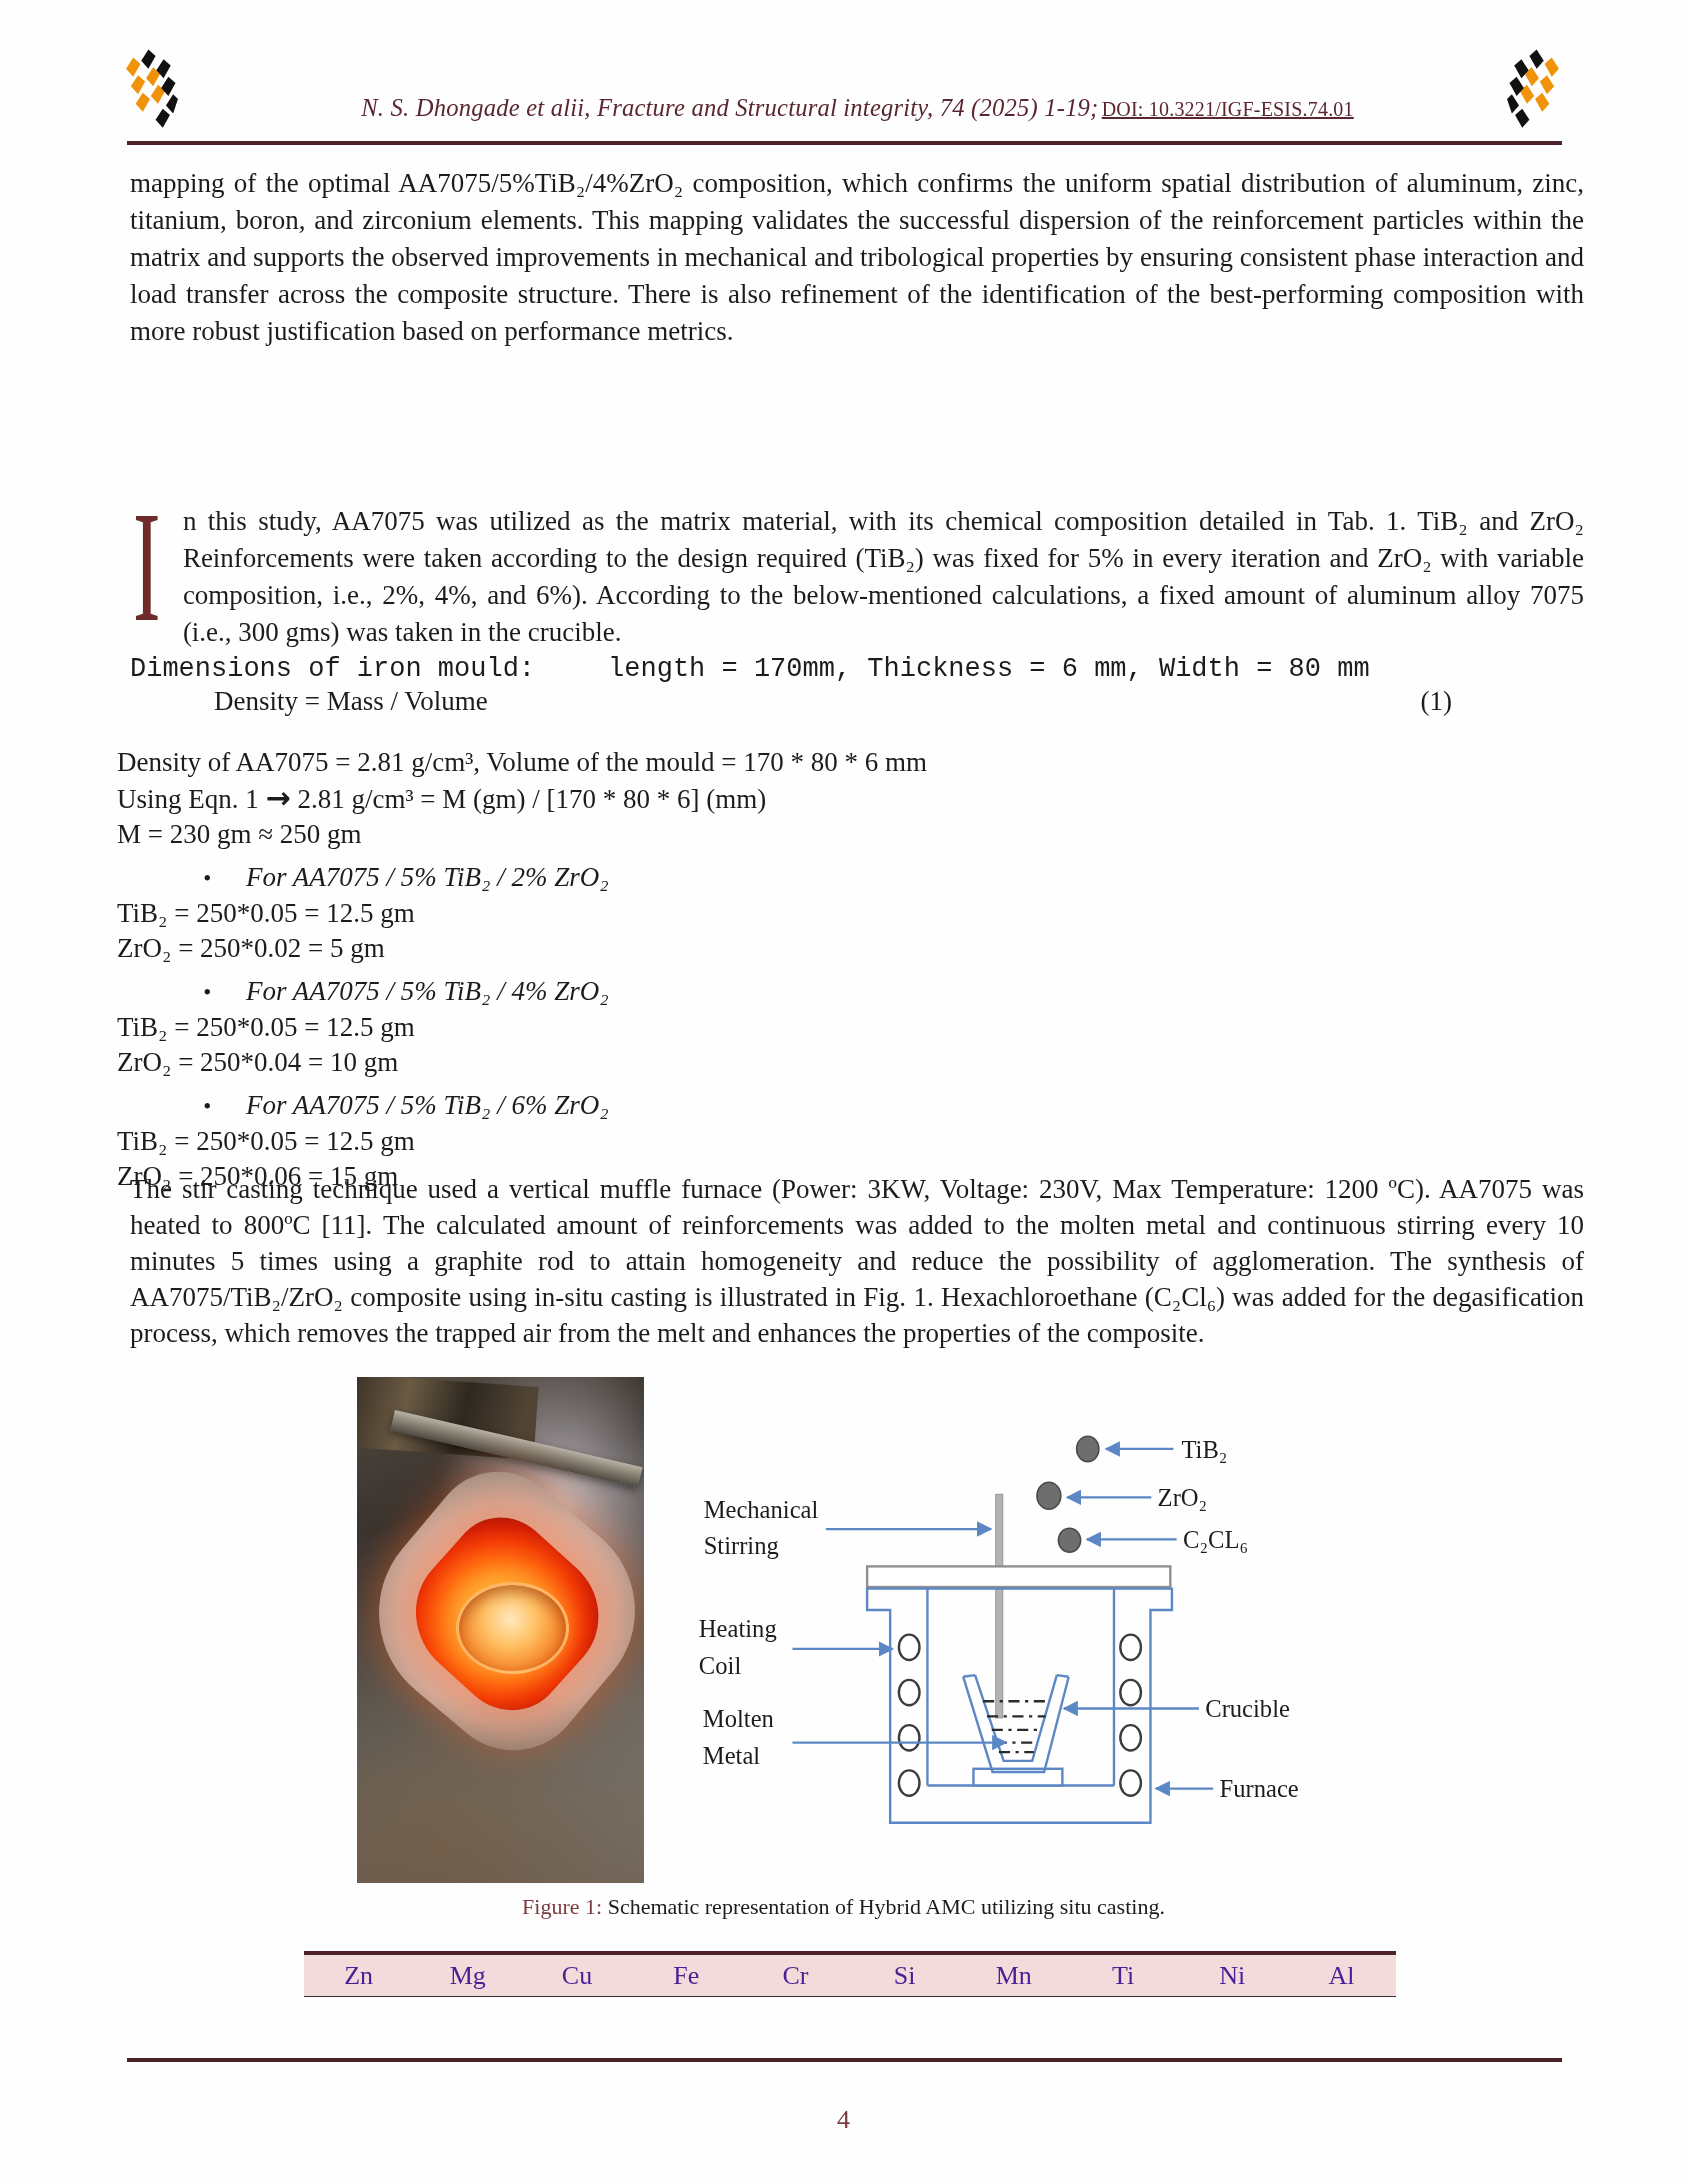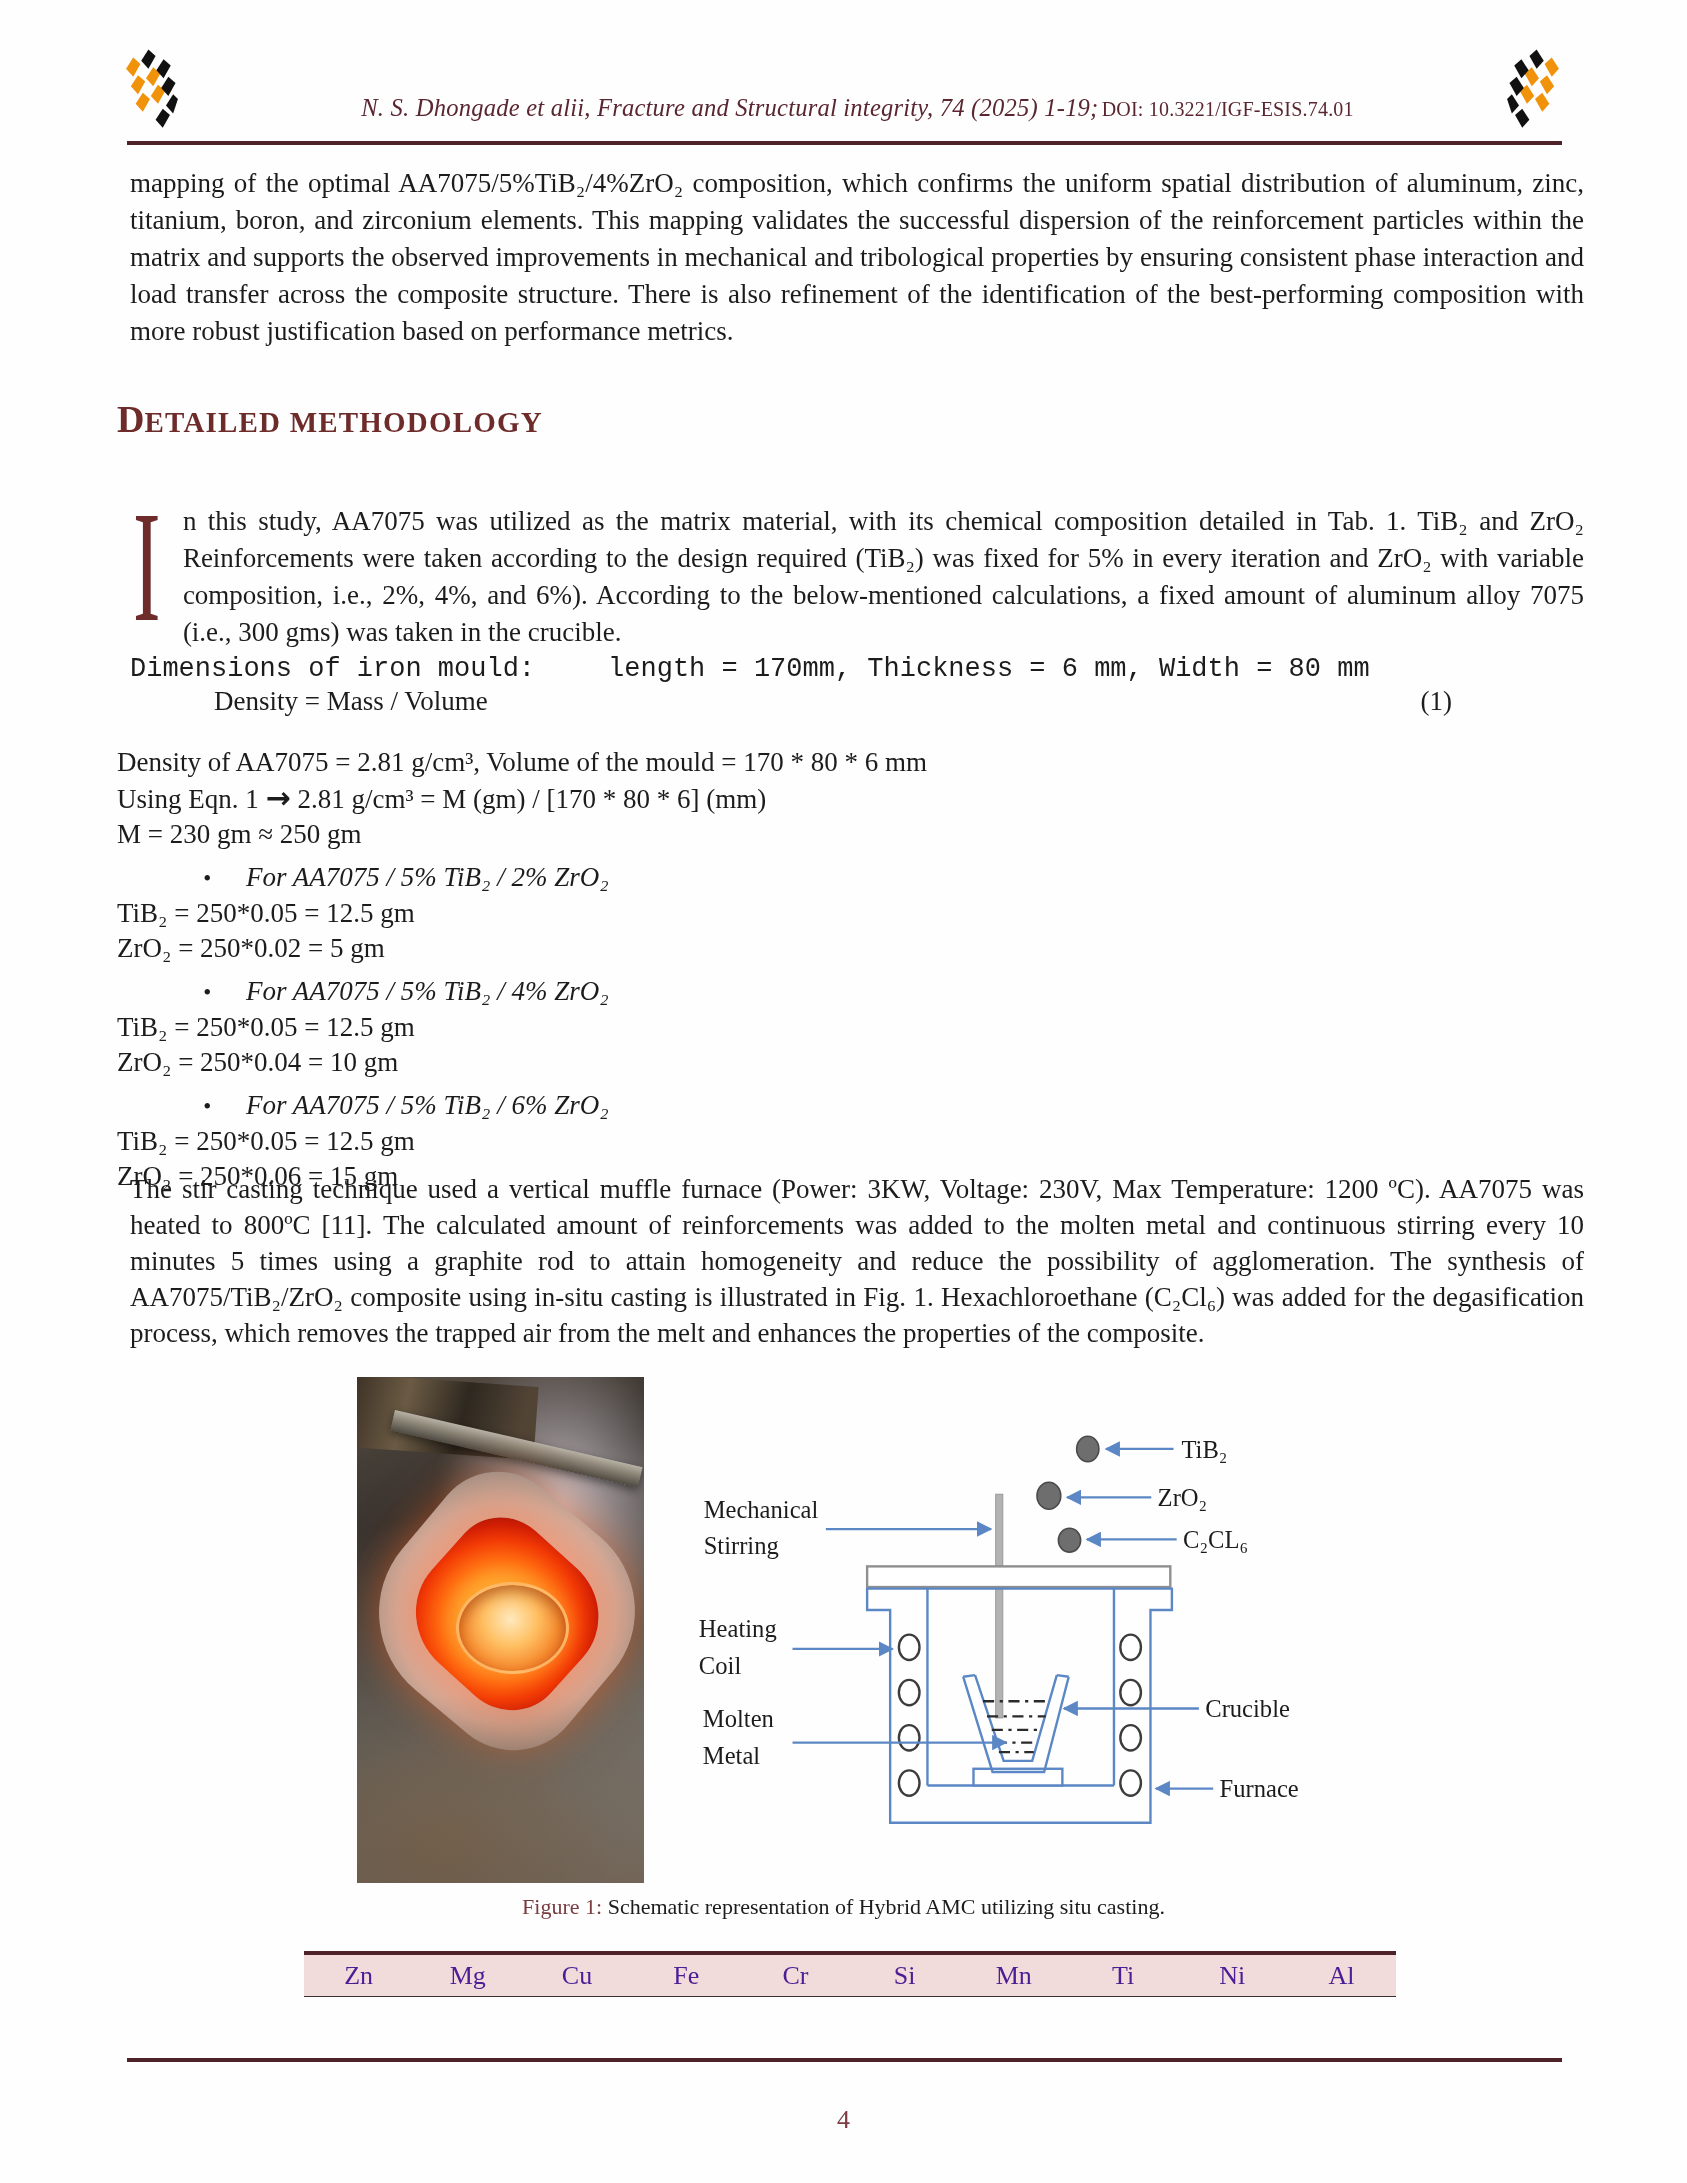--- a/index.html
+++ b/index.html
@@ -5,21 +5,21 @@
   html,body{margin:0;padding:0;background:#9a9a9a;}
   .page{position:relative;width:1687px;height:2183px;background:#fefefe;margin:0 auto;
         font-family:"Liberation Serif","DejaVu Serif",serif;color:#1c1c1c;overflow:hidden;}
 
   
   .logo{position:absolute;top:48px;width:56px;height:83px;}
   .logo.left{left:122px;}
   .logo.right{left:1507px;transform:scaleX(-1);}
   .citation{position:absolute;top:94px;left:0;width:1687px;text-align:center;color:#5a2630;}
   .citation .main{font-style:italic;font-size:24.6px;letter-spacing:0.2px;margin-left:28px;}
-  .citation .doi{font-size:20px;letter-spacing:0.2px;}
+  .citation .doi{font-size:20px;letter-spacing:0.2px;text-decoration:underline;}
   .rule{position:absolute;left:127px;width:1435px;height:4px;background:#4d2228;}
   .rule.top{top:141px;}
   .rule.bottom{top:2058px;}
 
   
   .para{position:absolute;left:130px;width:1454px;font-size:27px;line-height:37px;text-align:justify;}
   .p1{top:165px;}
   .p3{top:1171px;line-height:36px;}
 
   .sec-head{position:absolute;left:117px;top:397px;color:#6d2b29;font-weight:bold;white-space:nowrap;}
@@ -114,23 +114,20 @@
   </svg>
 
   <div class="citation">
     <span class="main">N. S. Dhongade et alii, Fracture and Structural integrity, 74 (2025) 1-19;</span>
     <span class="doi"> DOI: 10.3221/IGF-ESIS.74.01</span>
   </div>
   <div class="rule top"></div>
 
   <div class="para p1">mapping of the optimal AA7075/5%TiB₂/4%ZrO₂ composition, which confirms the uniform spatial distribution of aluminum, zinc, titanium, boron, and zirconium elements. This mapping validates the successful dispersion of the reinforcement particles within the matrix and supports the observed improvements in mechanical and tribological properties by ensuring consistent phase interaction and load transfer across the composite structure. There is also refinement of the identification of the best-performing composition with more robust justification based on performance metrics.</div>
 
-  <div class="sec-head">
-    <span class="cap">D</span><span class="rest">ETAILED METHODOLOGY</span>
-  </div>
 
   <div class="para p2">
     <span class="dropcap">I</span>
     <span>n this study, AA7075 was utilized as the matrix material, with its chemical composition detailed in Tab. 1. TiB₂ and ZrO₂ Reinforcements were taken according to the design required (TiB₂) was fixed for 5% in every iteration and ZrO₂ with variable composition, i.e., 2%, 4%, and 6%). According to the below-mentioned calculations, a fixed amount of aluminum alloy 7075 (i.e., 300 gms) was taken in the crucible.</span>
     <div class="dims">
       <span>Dimensions of iron mould:</span><span class="gap"></span><span>length = 170mm, Thickness = 6 mm, Width = 80 mm</span>
     </div>
   </div>
 
   <div class="eqrow">

